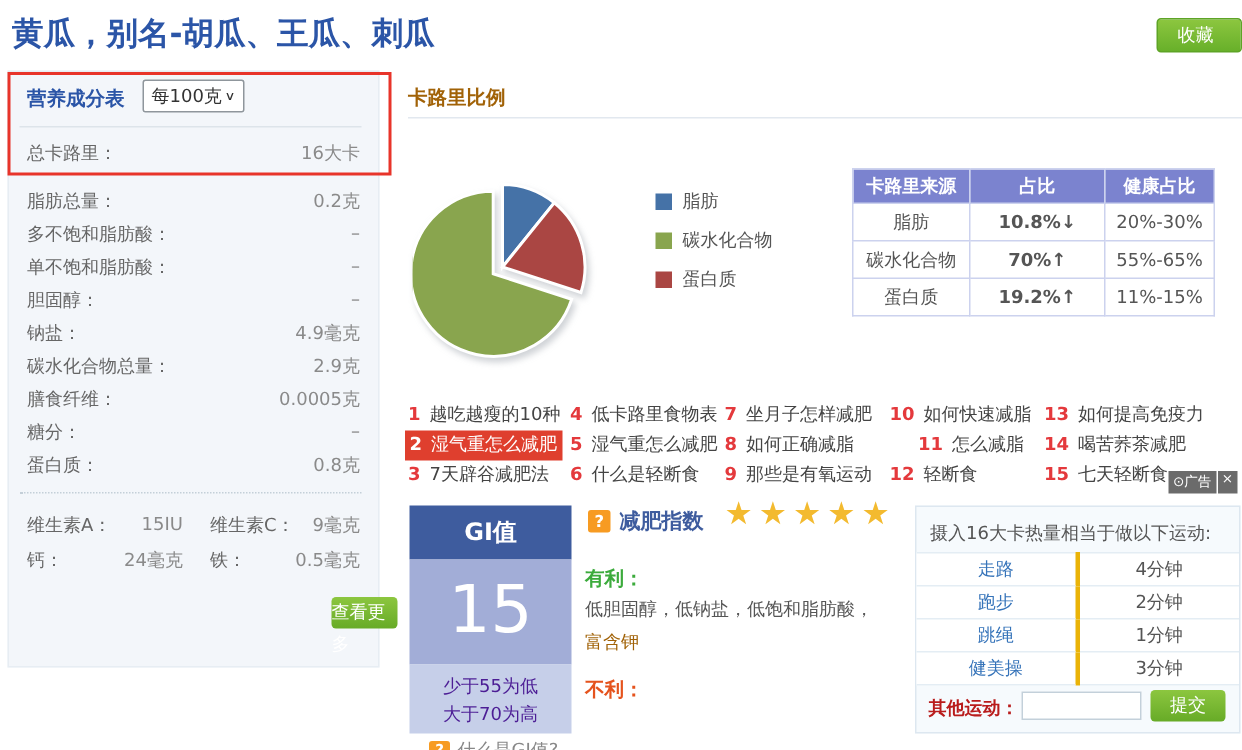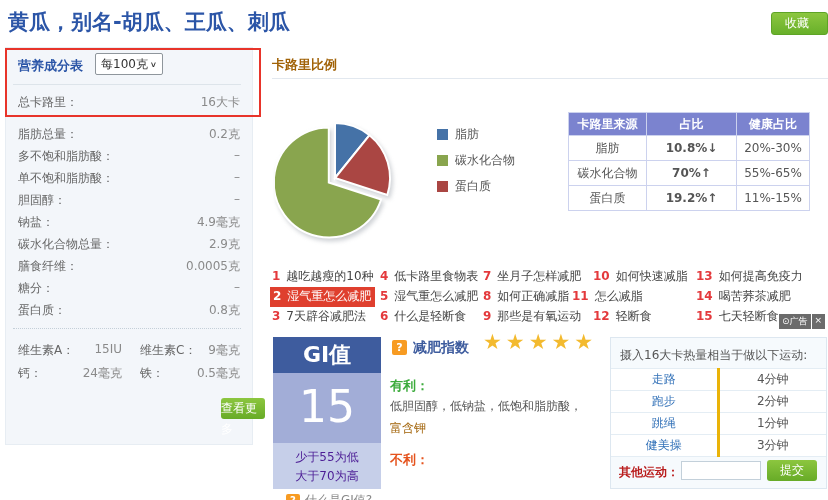--- a/index.html
+++ b/index.html
@@ -62,21 +62,21 @@
   .qlink { position:absolute; white-space:nowrap; cursor:pointer; }
   .qnum { color:#e4393c; font-weight:bold; margin-right:6px; }
   .qtext { color:#444; }
   .qlink.hl { background:#df3f2e; padding:1px 4px 2px 3px; }
   .qlink.hl .qnum, .qlink.hl .qtext { color:#fff; }
   .ad-badge { left:779px; top:314px; display:flex; gap:1px; font-size:9px; color:#fff; z-index:7; }
   .ad-badge .ad-box { background:rgba(70,70,70,.8); padding:1px 3px; cursor:pointer; }
 
   
   .gi-box { left:273px; top:337px; width:108px; }
-  .gi-head { height:36px; background:#3e5c9e; color:#fff; font-size:22px; font-weight:bold; text-align:center; line-height:36px; }
+  .gi-head { height:36px; background:#3e5c9e; color:#fff; font-size:16px; font-weight:bold; text-align:center; line-height:36px; }
   .gi-value { height:70px; background:#a2add7; color:#fff; font-size:44px; text-align:center; line-height:68px; }
   .gi-foot { height:46px; background:#c6cfe9; color:#4c1d95; text-align:center; padding-top:5px; line-height:19px; }
   .gi-what { left:286px; top:492px; display:flex; align-items:center; }
   .help-badge { width:14px; height:14px; background:#f79b22; border-radius:2px; color:#fff; font-size:10px; font-weight:bold; text-align:center; line-height:14px; }
   .gi-what .txt { margin-left:5px; color:#888; }
 
   
   .di-help { left:392px; top:340px; width:15px; height:15px; background:#f79b22; border-radius:2px; color:#fff; font-size:11px; font-weight:bold; text-align:center; line-height:15px; cursor:pointer; }
   .di-title { left:413px; top:339px; font-size:14px; font-weight:bold; color:#3e5c9e; }
   .di-stars { left:483px; top:330px; font-size:21px; color:#f3ba2f; letter-spacing:4px; }
@@ -233,21 +233,21 @@
 
   <div class="qlink" style="left:380px;top:268px;"><span class="qnum">4</span><span class="qtext">低卡路里食物表</span></div>
   <div class="qlink" style="left:380px;top:288px;"><span class="qnum">5</span><span class="qtext">湿气重怎么减肥</span></div>
   <div class="qlink" style="left:380px;top:308px;"><span class="qnum">6</span><span class="qtext">什么是轻断食</span></div>
 
   <div class="qlink" style="left:483px;top:268px;"><span class="qnum">7</span><span class="qtext">坐月子怎样减肥</span></div>
   <div class="qlink" style="left:483px;top:288px;"><span class="qnum">8</span><span class="qtext">如何正确减脂</span></div>
   <div class="qlink" style="left:483px;top:308px;"><span class="qnum">9</span><span class="qtext">那些是有氧运动</span></div>
 
   <div class="qlink" style="left:593px;top:268px;"><span class="qnum">10</span><span class="qtext">如何快速减脂</span></div>
-  <div class="qlink" style="left:572px;top:288px;"><span class="qnum">11</span><span class="qtext">怎么减脂</span></div>
+  <div class="qlink" style="left:612px;top:288px;"><span class="qnum">11</span><span class="qtext">怎么减脂</span></div>
   <div class="qlink" style="left:593px;top:308px;"><span class="qnum">12</span><span class="qtext">轻断食</span></div>
 
   <div class="qlink" style="left:696px;top:268px;"><span class="qnum">13</span><span class="qtext">如何提高免疫力</span></div>
   <div class="qlink" style="left:696px;top:288px;"><span class="qnum">14</span><span class="qtext">喝苦荞茶减肥</span></div>
   <div class="qlink" style="left:696px;top:308px;"><span class="qnum">15</span><span class="qtext">七天轻断食</span></div>
 
   <div class="abs ad-badge">
     <span class="ad-box"><span>⊙</span><span>广告</span></span>
     <span class="ad-box">×</span>
   </div>

